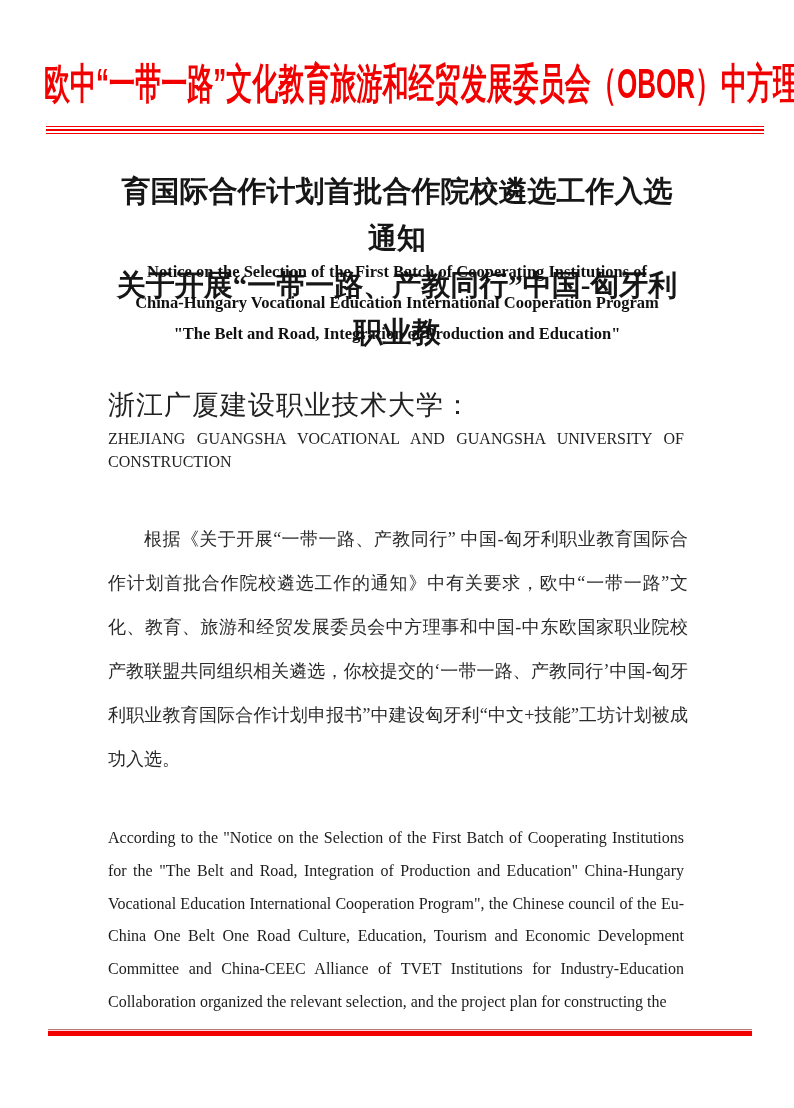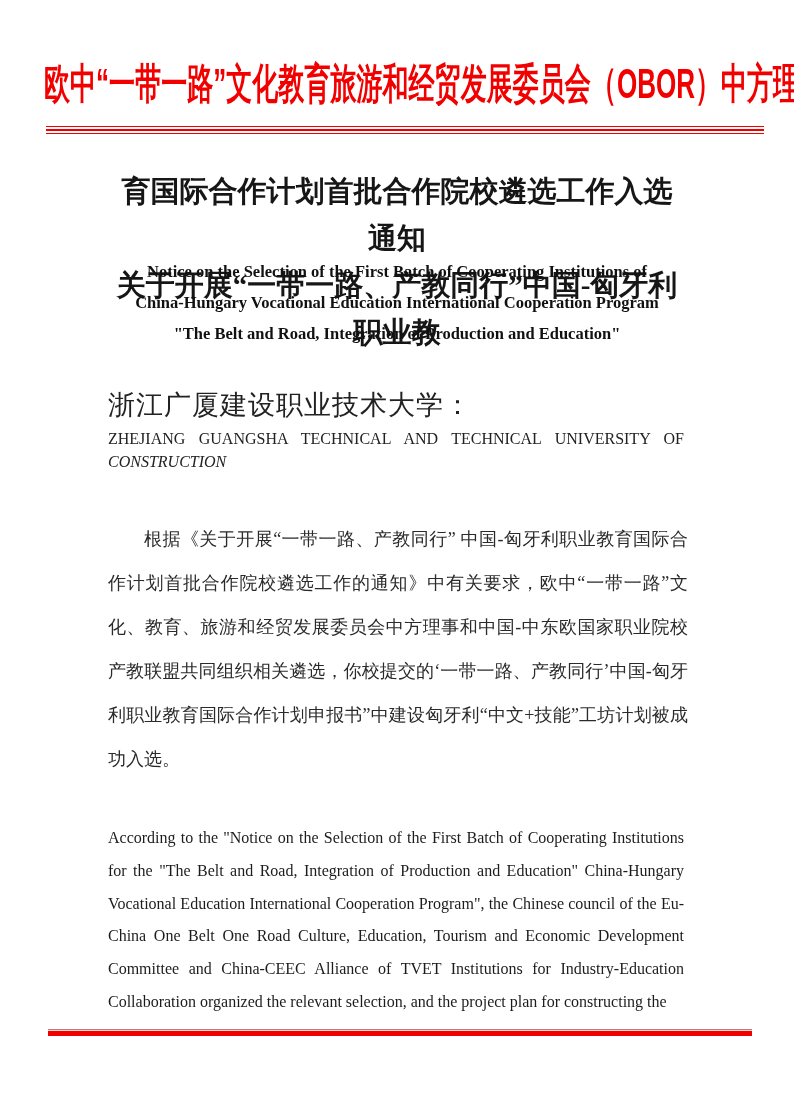--- a/index.html
+++ b/index.html
@@ -99,21 +99,20 @@
     font-size: 16px;
     line-height: 23px;
     color: #222222;
   }
   .addressee-en .line1 {
     text-align: justify;
     text-align-last: justify;
   }
   .addressee-en .line2 {
     text-align: left;
-    font-style: italic;
   }
 
   
   .body-zh {
     position: absolute;
     left: 108px;
     top: 517px;
     width: 580px;
     font-family: "Liberation Serif", "DejaVu Serif", serif;
     font-size: 18px;
@@ -164,21 +163,21 @@
 
   <div class="title-en">
     <div>Notice on the Selection of the First Batch of Cooperating Institutions of</div>
     <div>China-Hungary Vocational Education International Cooperation Program</div>
     <div>"The Belt and Road, Integration of Production and Education"</div>
   </div>
 
   <div class="addressee-zh">浙江广厦建设职业技术大学：</div>
 
   <div class="addressee-en">
-    <div class="line1">ZHEJIANG GUANGSHA TECHNICAL AND TECHNICAL UNIVERSITY OF</div>
+    <div class="line1">ZHEJIANG GUANGSHA VOCATIONAL AND GUANGSHA UNIVERSITY OF</div>
     <div class="line2">CONSTRUCTION</div>
   </div>
 
   <div class="body-zh">根据《关于开展“一带一路、产教同行” 中国-匈牙利职业教育国际合作计划首批合作院校遴选工作的通知》中有关要求，欧中“一带一路”文化、教育、旅游和经贸发展委员会中方理事和中国-中东欧国家职业院校产教联盟共同组织相关遴选，你校提交的‘一带一路、产教同行’中国-匈牙利职业教育国际合作计划申报书”中建设匈牙利“中文+技能”工坊计划被成功入选。</div>
 
   <div class="body-en">According to the "Notice on the Selection of the First Batch of Cooperating Institutions for the "The Belt and Road, Integration of Production and Education" China-Hungary Vocational Education International Cooperation Program", the Chinese council of the Eu-China One Belt One Road Culture, Education, Tourism and Economic Development Committee and China-CEEC Alliance of TVET Institutions for Industry-Education Collaboration organized the relevant selection, and the project plan for constructing the</div>
 
   <div class="footer-rule"></div>
 
 </div>

